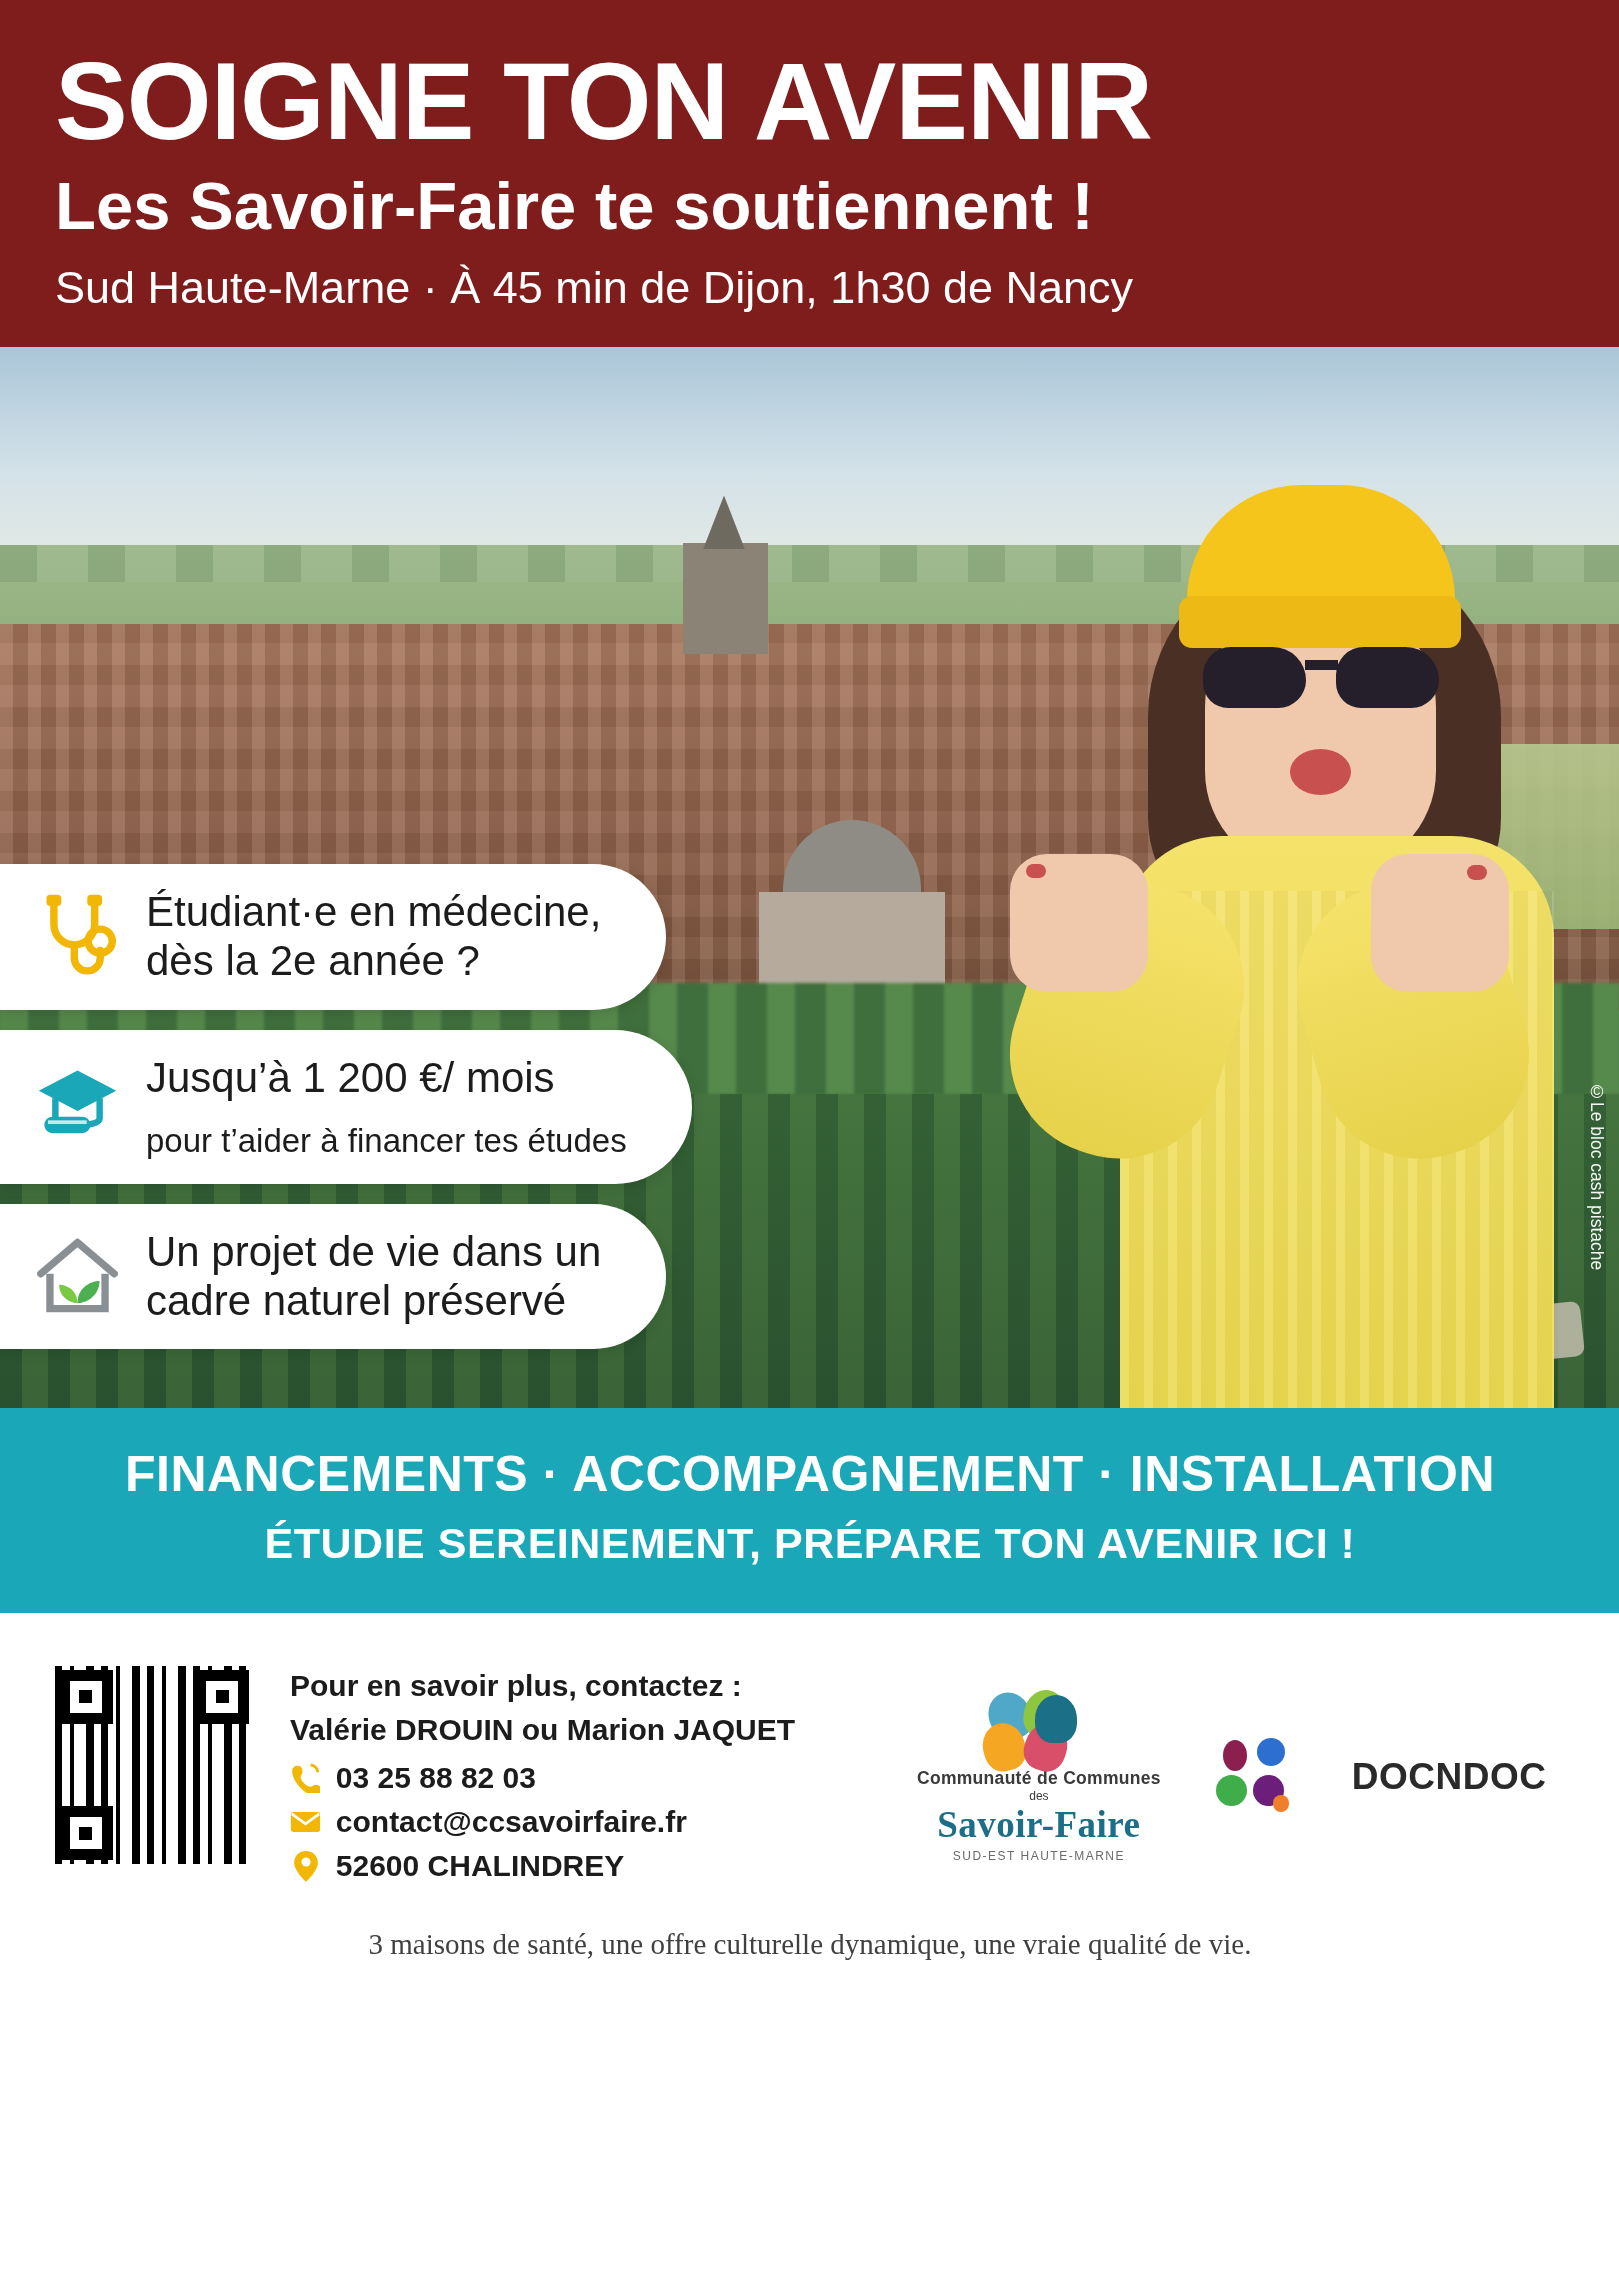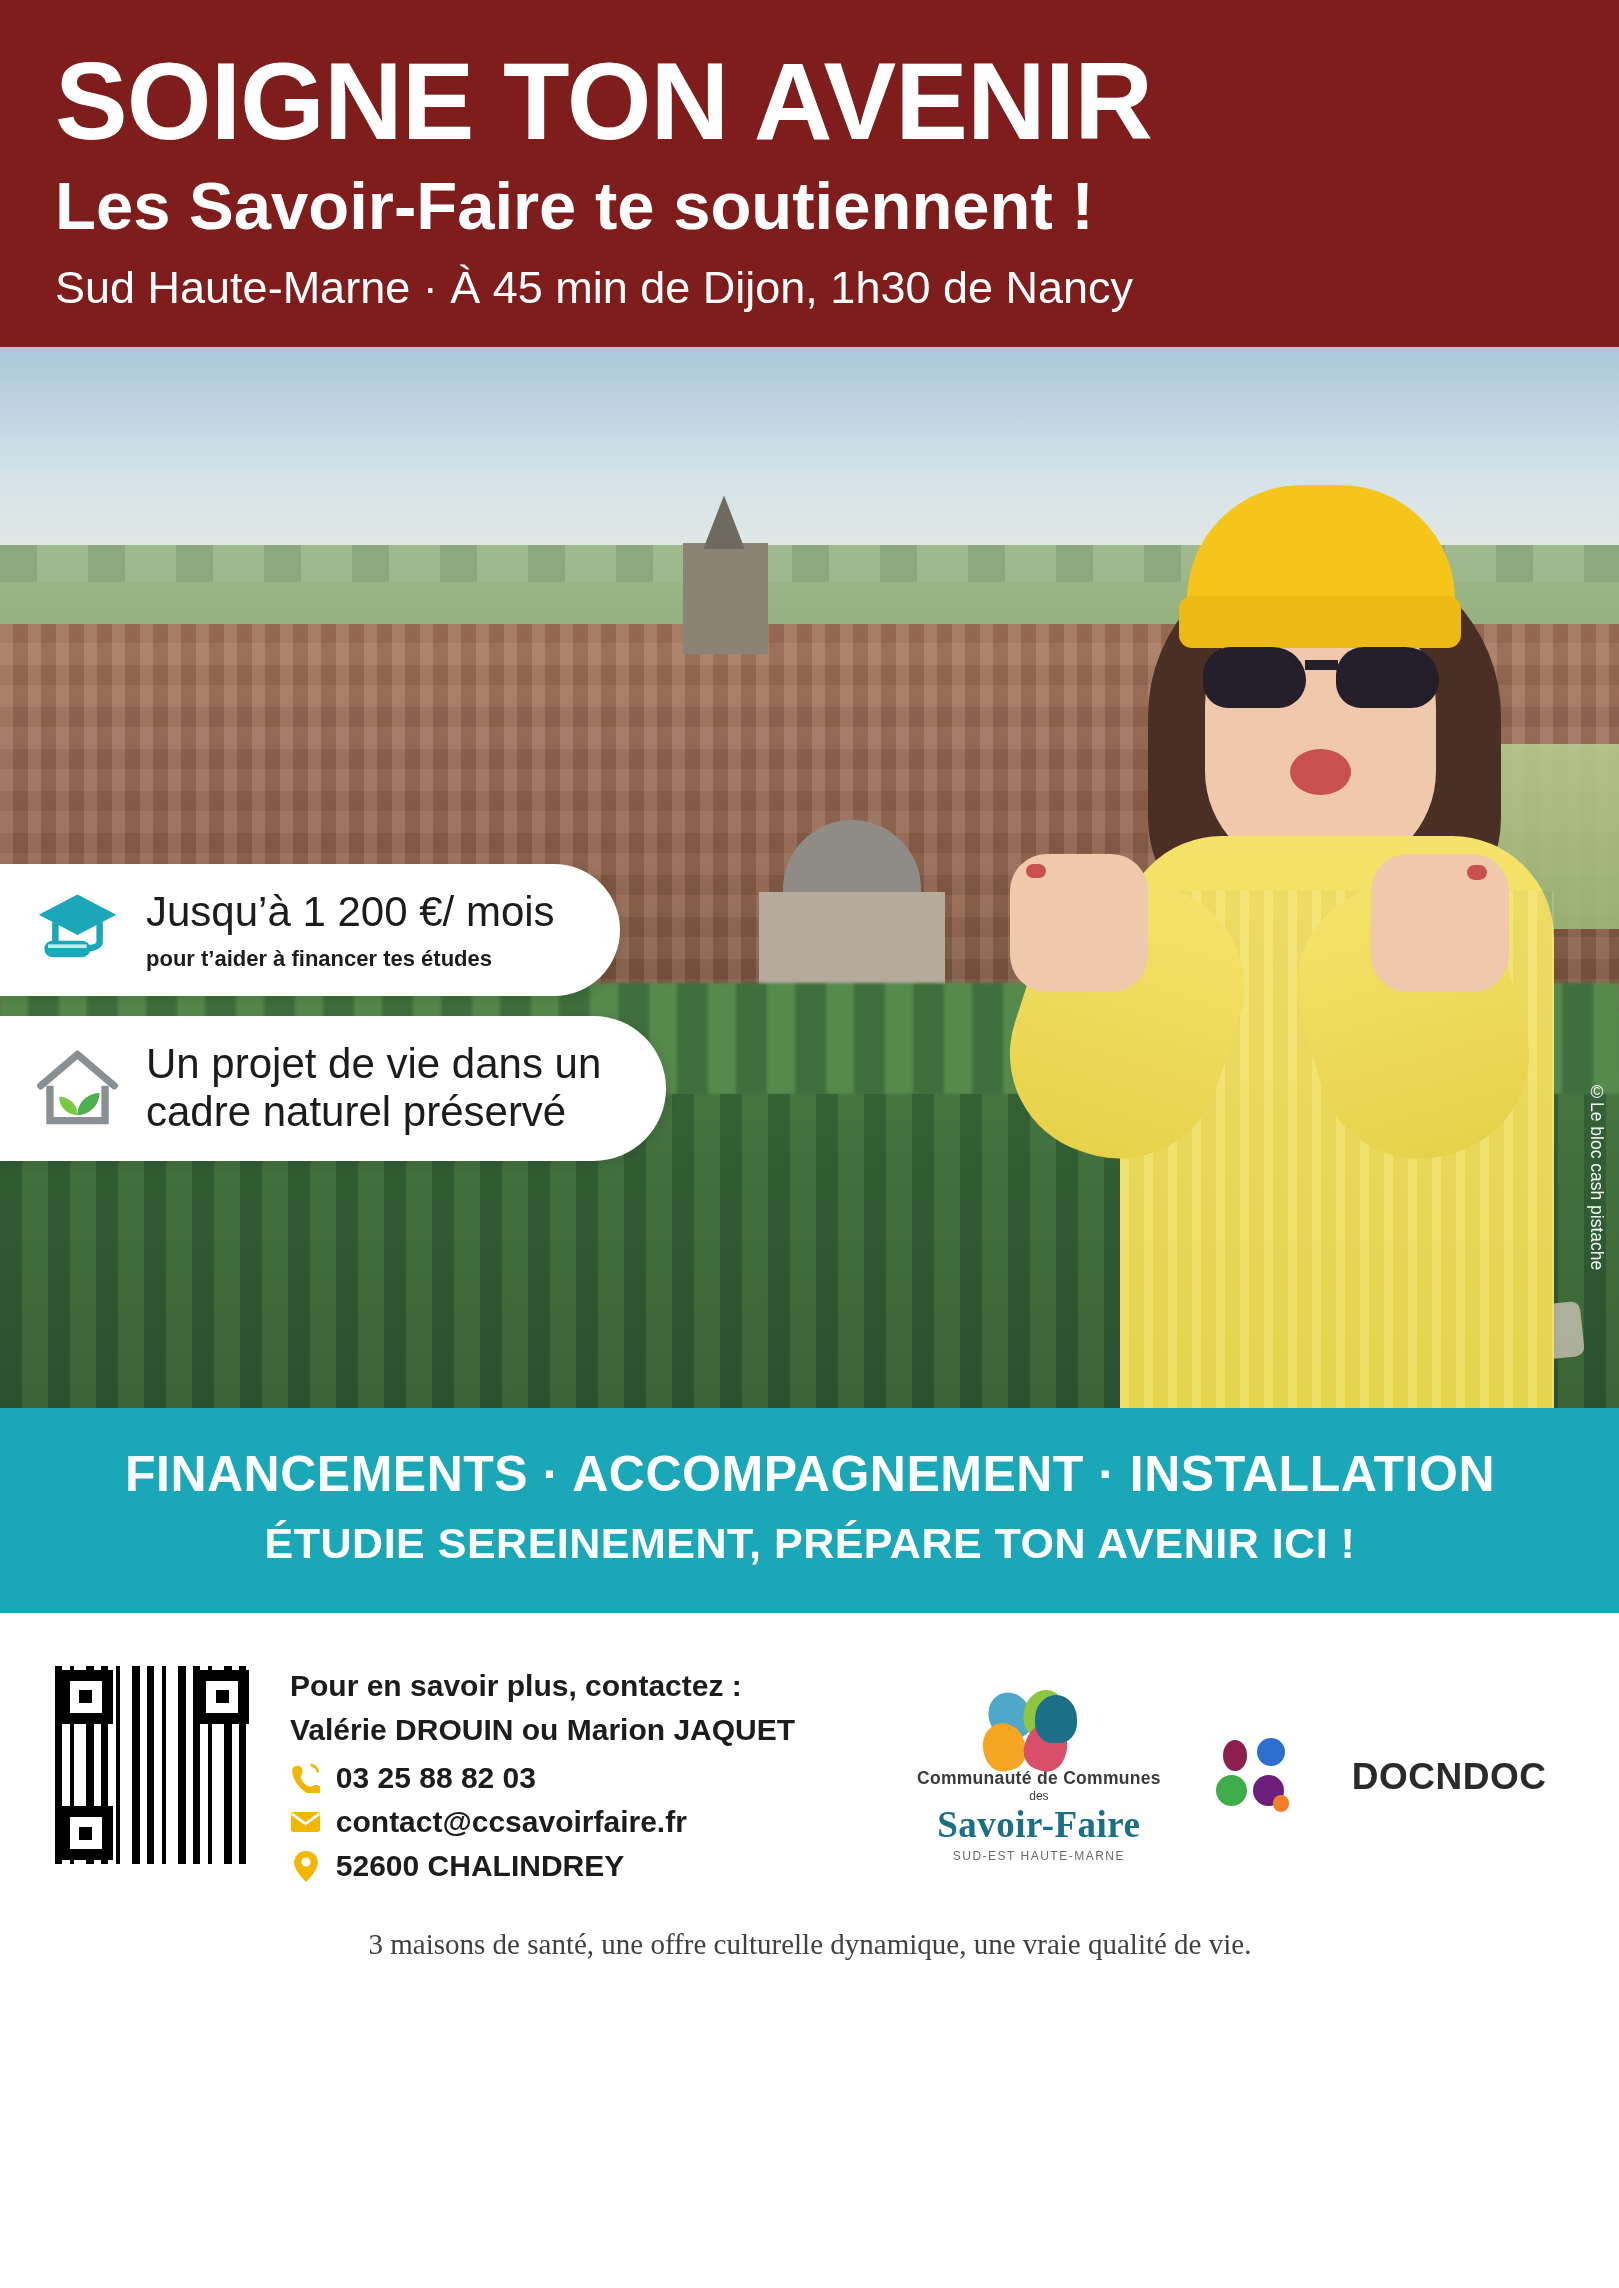--- a/index.html
+++ b/index.html
@@ -200,21 +200,21 @@
     margin-bottom: 20px;
     display:flex;
     align-items:center;
     gap:26px;
     box-shadow: 0 3.7px 13px rgba(0,0,0,.12);
     width: fit-content;
     max-width: 794px;
   }
   .bubble .icon { flex: 0 0 auto; width: 85px; display:flex; align-items:center; justify-content:center; }
   .bubble .txt { font-size: 42px; line-height: 1.16; color:#1c1c1c; font-weight: 500; }
-  .bubble .txt .sub { display:block; font-size:22px; font-weight:bold; margin-top:9px; color:#1c1c1c; }
+  .bubble .txt .sub { display:block; font-size:33px; font-weight:normal; margin-top:19px; color:#1c1c1c; }
 
   
   .banner {
     background:#1aa7b8;
     padding: 35px 37px 42px 37px;
     text-align:center;
   }
   .banner .l1 {
     color:#ffffff; font-size:50px; font-weight:bold; letter-spacing:0.5px; line-height:1.25;
     white-space: nowrap;
@@ -325,20 +325,32 @@
       </div>
       <div class="w-fist right">
         <span class="w-nail" style="left:96px; top:11px;"></span>
       </div>
     </div>
 
     <div class="credit">©Le bloc cash pistache</div>
 
     <div class="bullets">
 
+      <div class="bubble">
+        <span class="icon">
+          <svg width="78" height="89" viewBox="0 0 84 96">
+            <path d="M16 8 v26 a22 22 0 0 0 44 0 V8" fill="none" stroke="#f2b705" stroke-width="8" stroke-linecap="round"></path>
+            <rect x="8" y="2" width="16" height="12" rx="4" fill="#f2b705"></rect>
+            <rect x="52" y="2" width="16" height="12" rx="4" fill="#f2b705"></rect>
+            <path d="M38 60 v10 a14 14 0 0 0 28 0 v-8" fill="none" stroke="#f2b705" stroke-width="8" stroke-linecap="round"></path>
+            <circle cx="66" cy="52" r="13" fill="none" stroke="#f2b705" stroke-width="8"></circle>
+          </svg>
+        </span>
+        <span class="txt">Étudiant·e en médecine,<br>dès la 2e année ?</span>
+      </div>
 
       <div class="bubble">
         <span class="icon">
           <svg width="85" height="83" viewBox="0 0 92 90">
             <path d="M46 6 L88 28 L46 50 L4 28 Z" fill="#1aa7b8"></path>
             <path d="M22 36 v22 c0 10 48 10 48 0 V36" fill="none" stroke="#1aa7b8" stroke-width="7"></path>
             <rect x="10" y="56" width="50" height="18" rx="9" fill="#1aa7b8"></rect>
             <rect x="14" y="60" width="42" height="4" fill="#ffffff" opacity=".75"></rect>
           </svg>
         </span>

